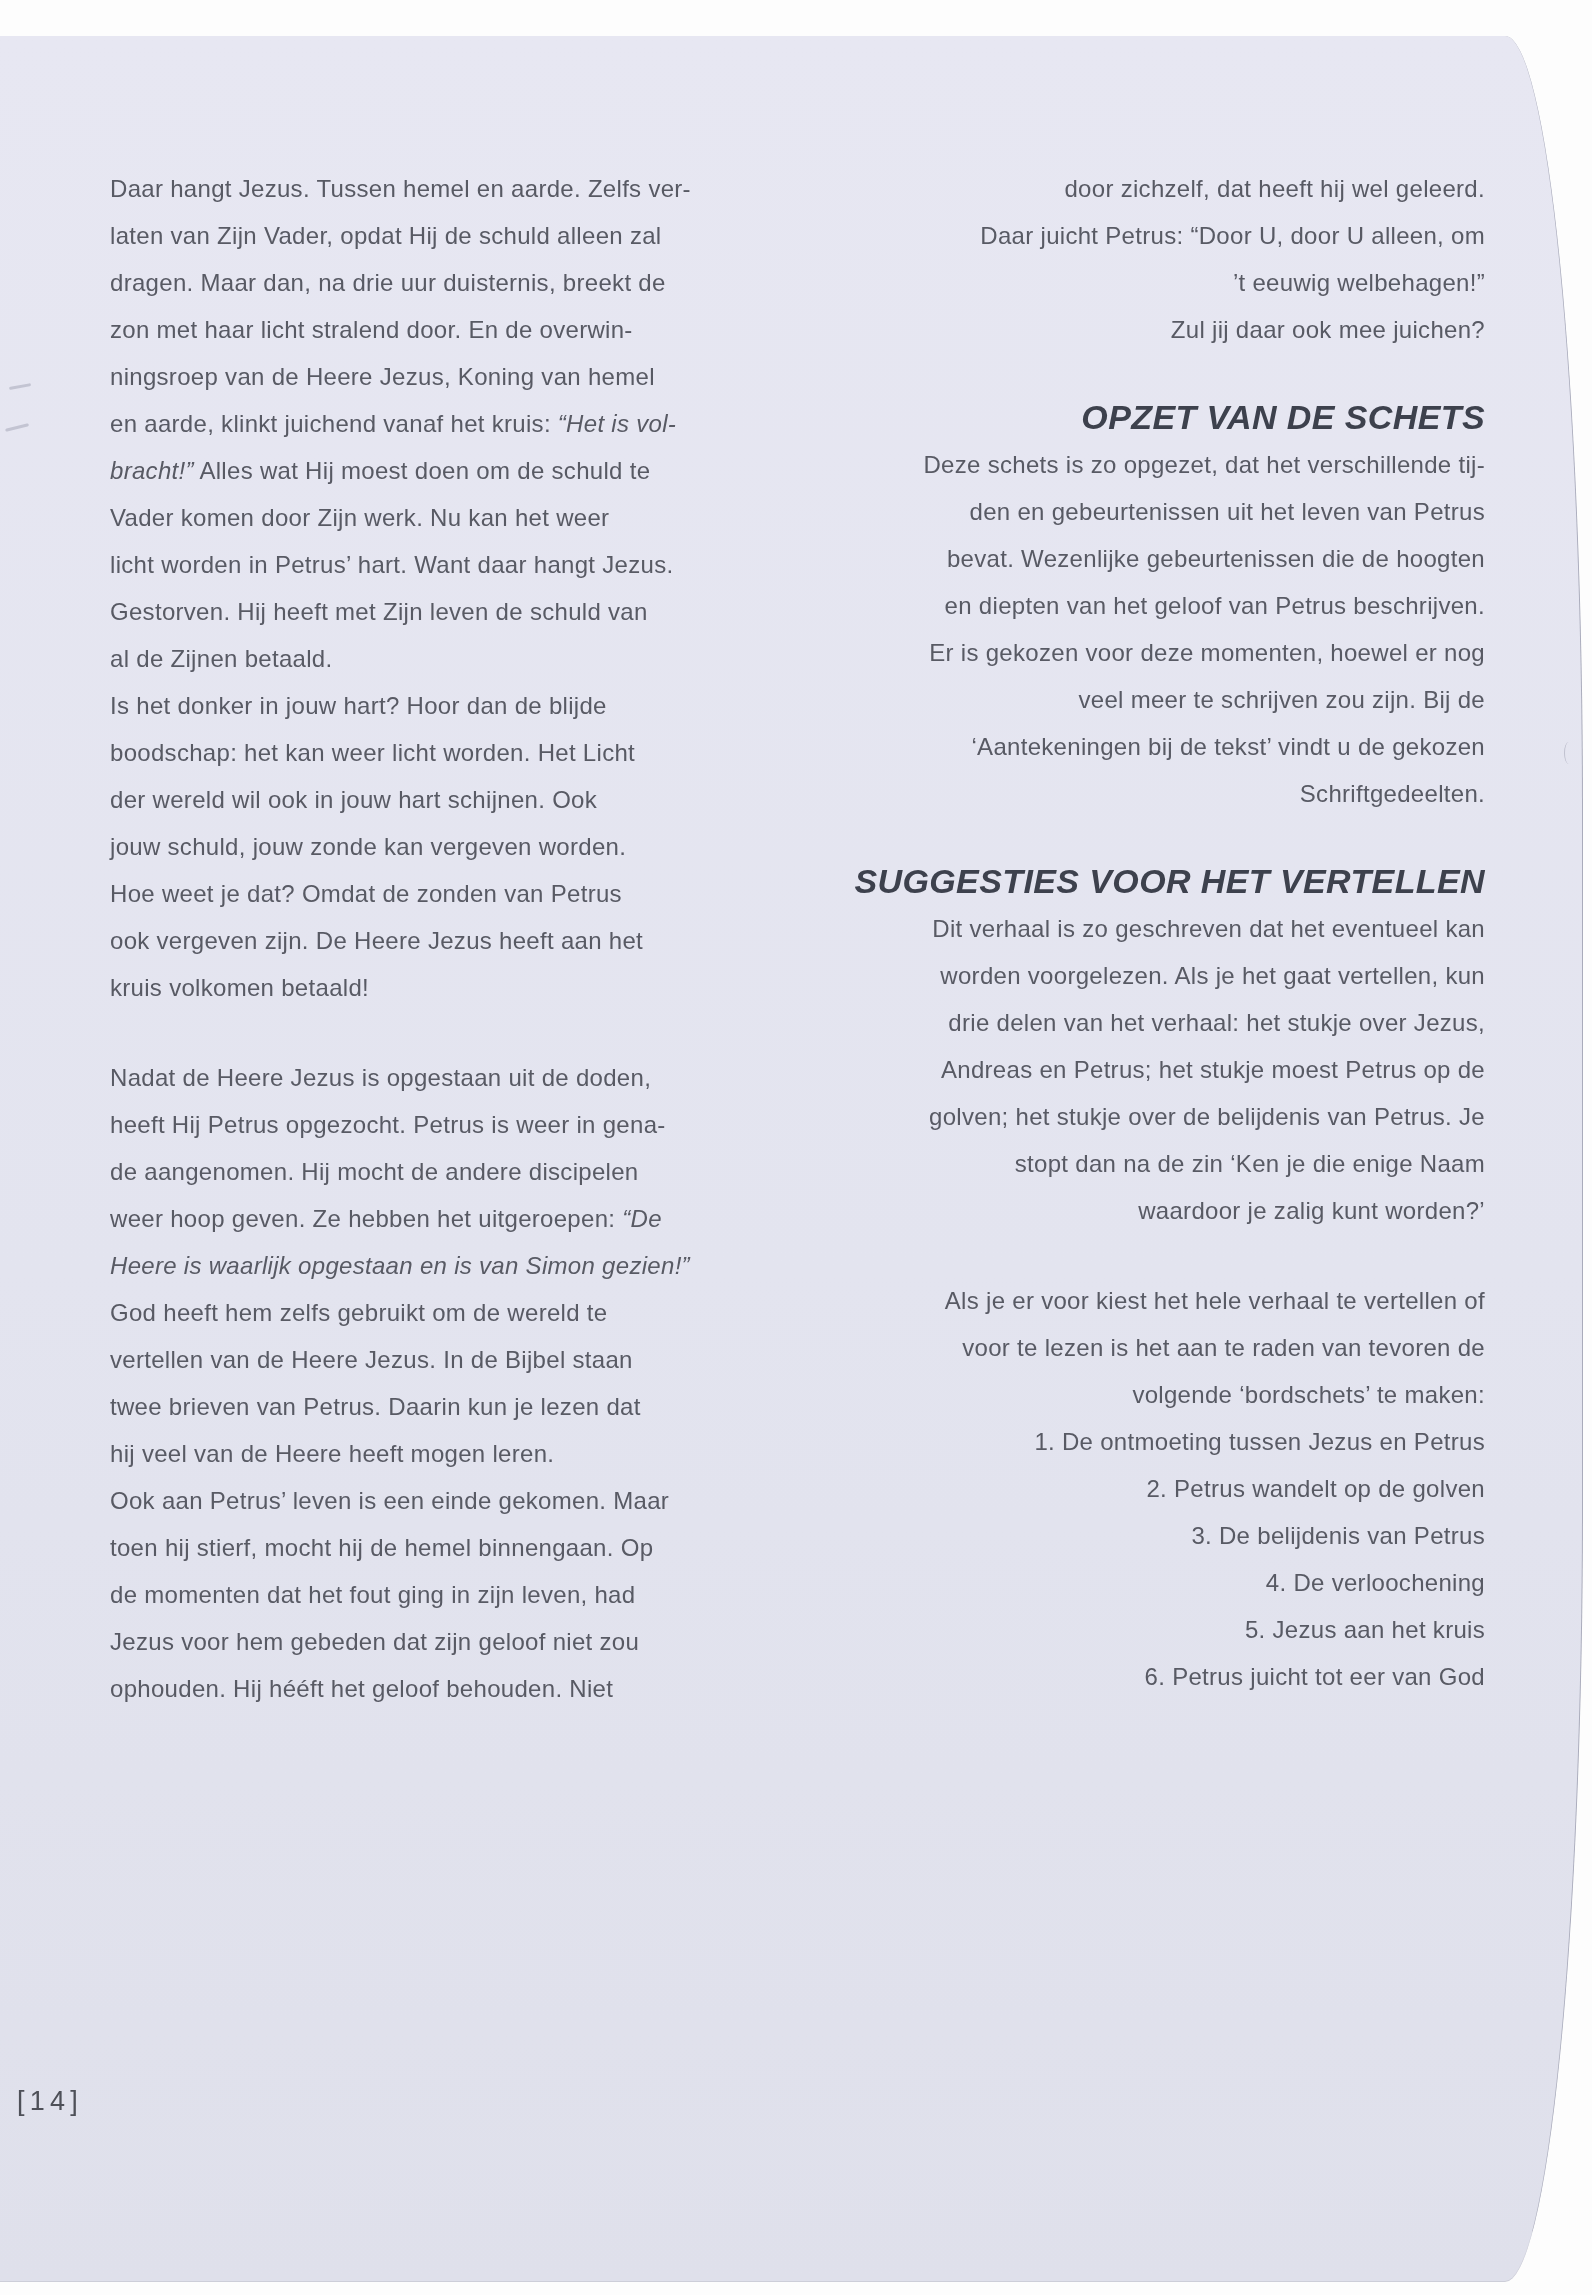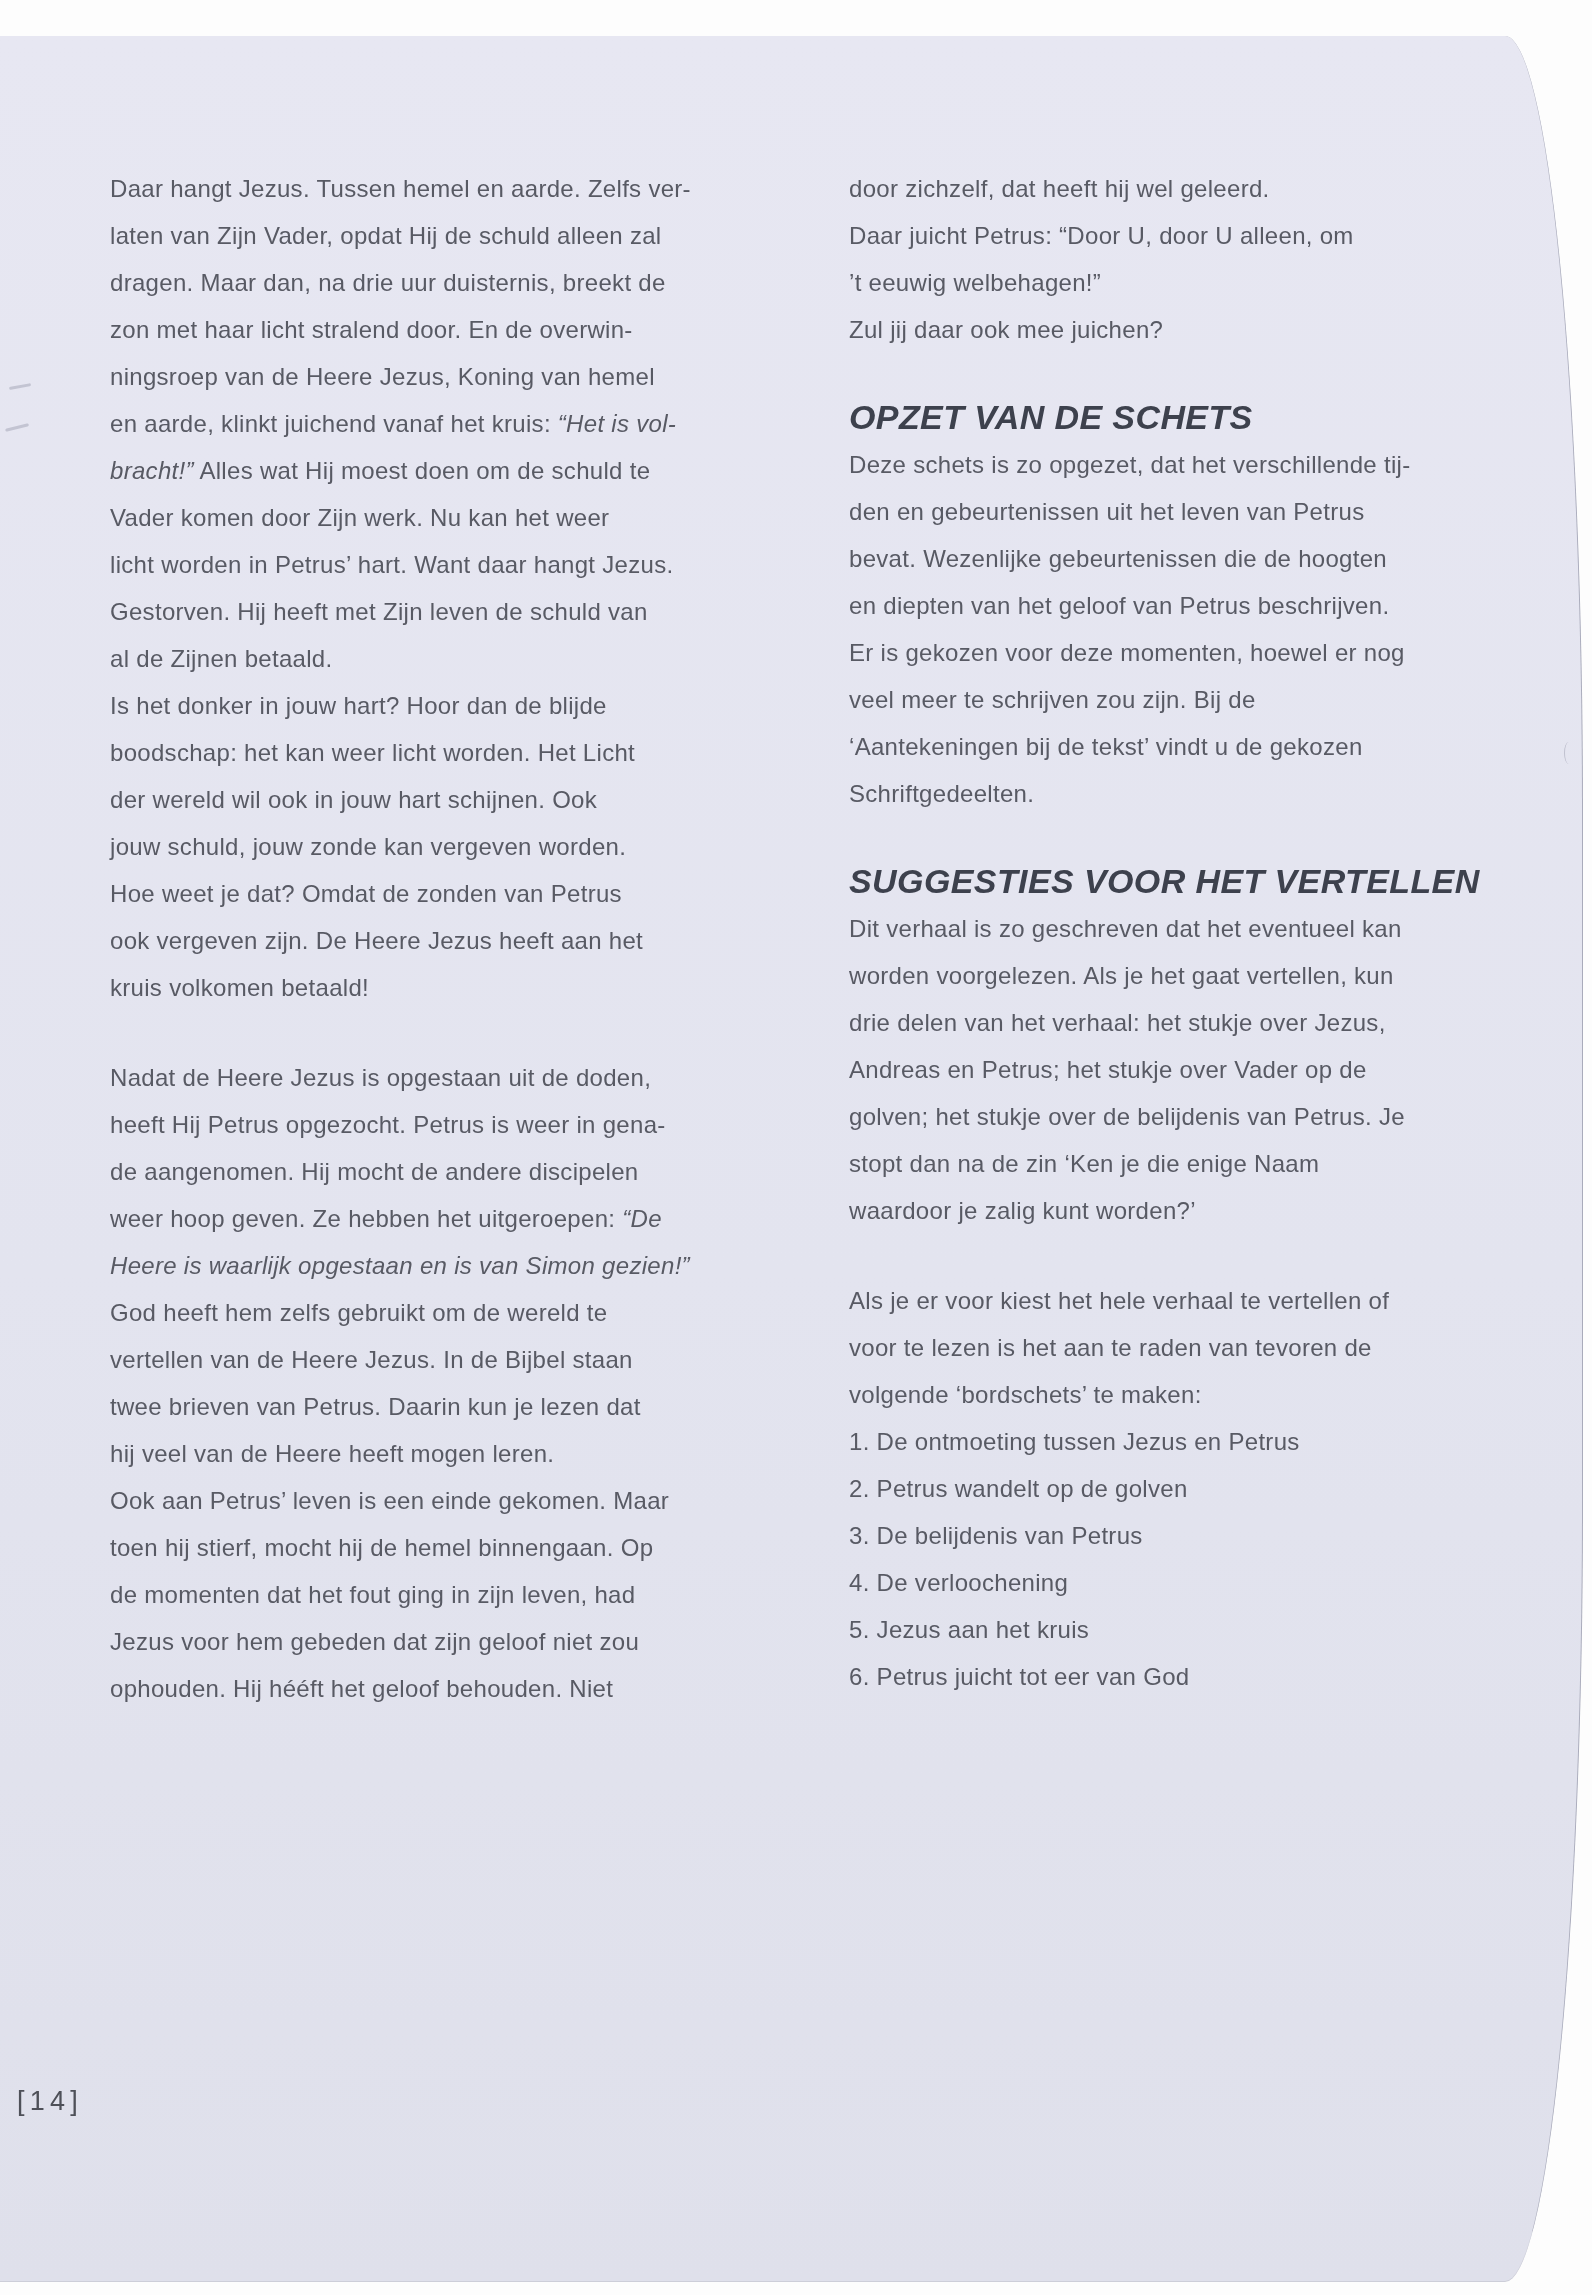--- a/index.html
+++ b/index.html
@@ -24,21 +24,21 @@
     border-radius: 0 78px 78px 0 / 0 777px 777px 0;
     border-right: 1.7px solid #a9abbb;
     border-bottom: 1.7px solid #cdced9;
     box-sizing: border-box;
   }
   .column {
     position: absolute;
     top: 129px;
   }
   .column.left  { left: 110px; width: 690px; }
-  .column.right { left: 849px; width: 682px; }
+  .column.right { left: 803px; width: 682px; text-align: right; }
   .paragraph { margin: 0; }
   .paragraph.gap { margin-top: 43px; }
   .heading {
     margin-top: 41px;
     height: 47px;
     line-height: 47px;
     font-size: 34px;
     font-style: italic;
     font-weight: 700;
     letter-spacing: 0.4px;
@@ -144,21 +144,21 @@
         <div class="line">Er is gekozen voor deze momenten, hoewel er nog</div>
         <div class="line">veel meer te schrijven zou zijn. Bij de</div>
         <div class="line">‘Aantekeningen bij de tekst’ vindt u de gekozen</div>
         <div class="line">Schriftgedeelten.</div>
       </div>
       <div class="heading">SUGGESTIES VOOR HET VERTELLEN</div>
       <div class="paragraph">
         <div class="line">Dit verhaal is zo geschreven dat het eventueel kan</div>
         <div class="line">worden voorgelezen. Als je het gaat vertellen, kun</div>
         <div class="line">drie delen van het verhaal: het stukje over Jezus,</div>
-        <div class="line">Andreas en Petrus; het stukje over Vader op de</div>
+        <div class="line">Andreas en Petrus; het stukje moest Petrus op de</div>
         <div class="line">golven; het stukje over de belijdenis van Petrus. Je</div>
         <div class="line">stopt dan na de zin ‘Ken je die enige Naam</div>
         <div class="line">waardoor je zalig kunt worden?’</div>
       </div>
       <div class="paragraph gap">
         <div class="line">Als je er voor kiest het hele verhaal te vertellen of</div>
         <div class="line">voor te lezen is het aan te raden van tevoren de</div>
         <div class="line">volgende ‘bordschets’ te maken:</div>
         <div class="line">1. De ontmoeting tussen Jezus en Petrus</div>
         <div class="line">2. Petrus wandelt op de golven</div>

